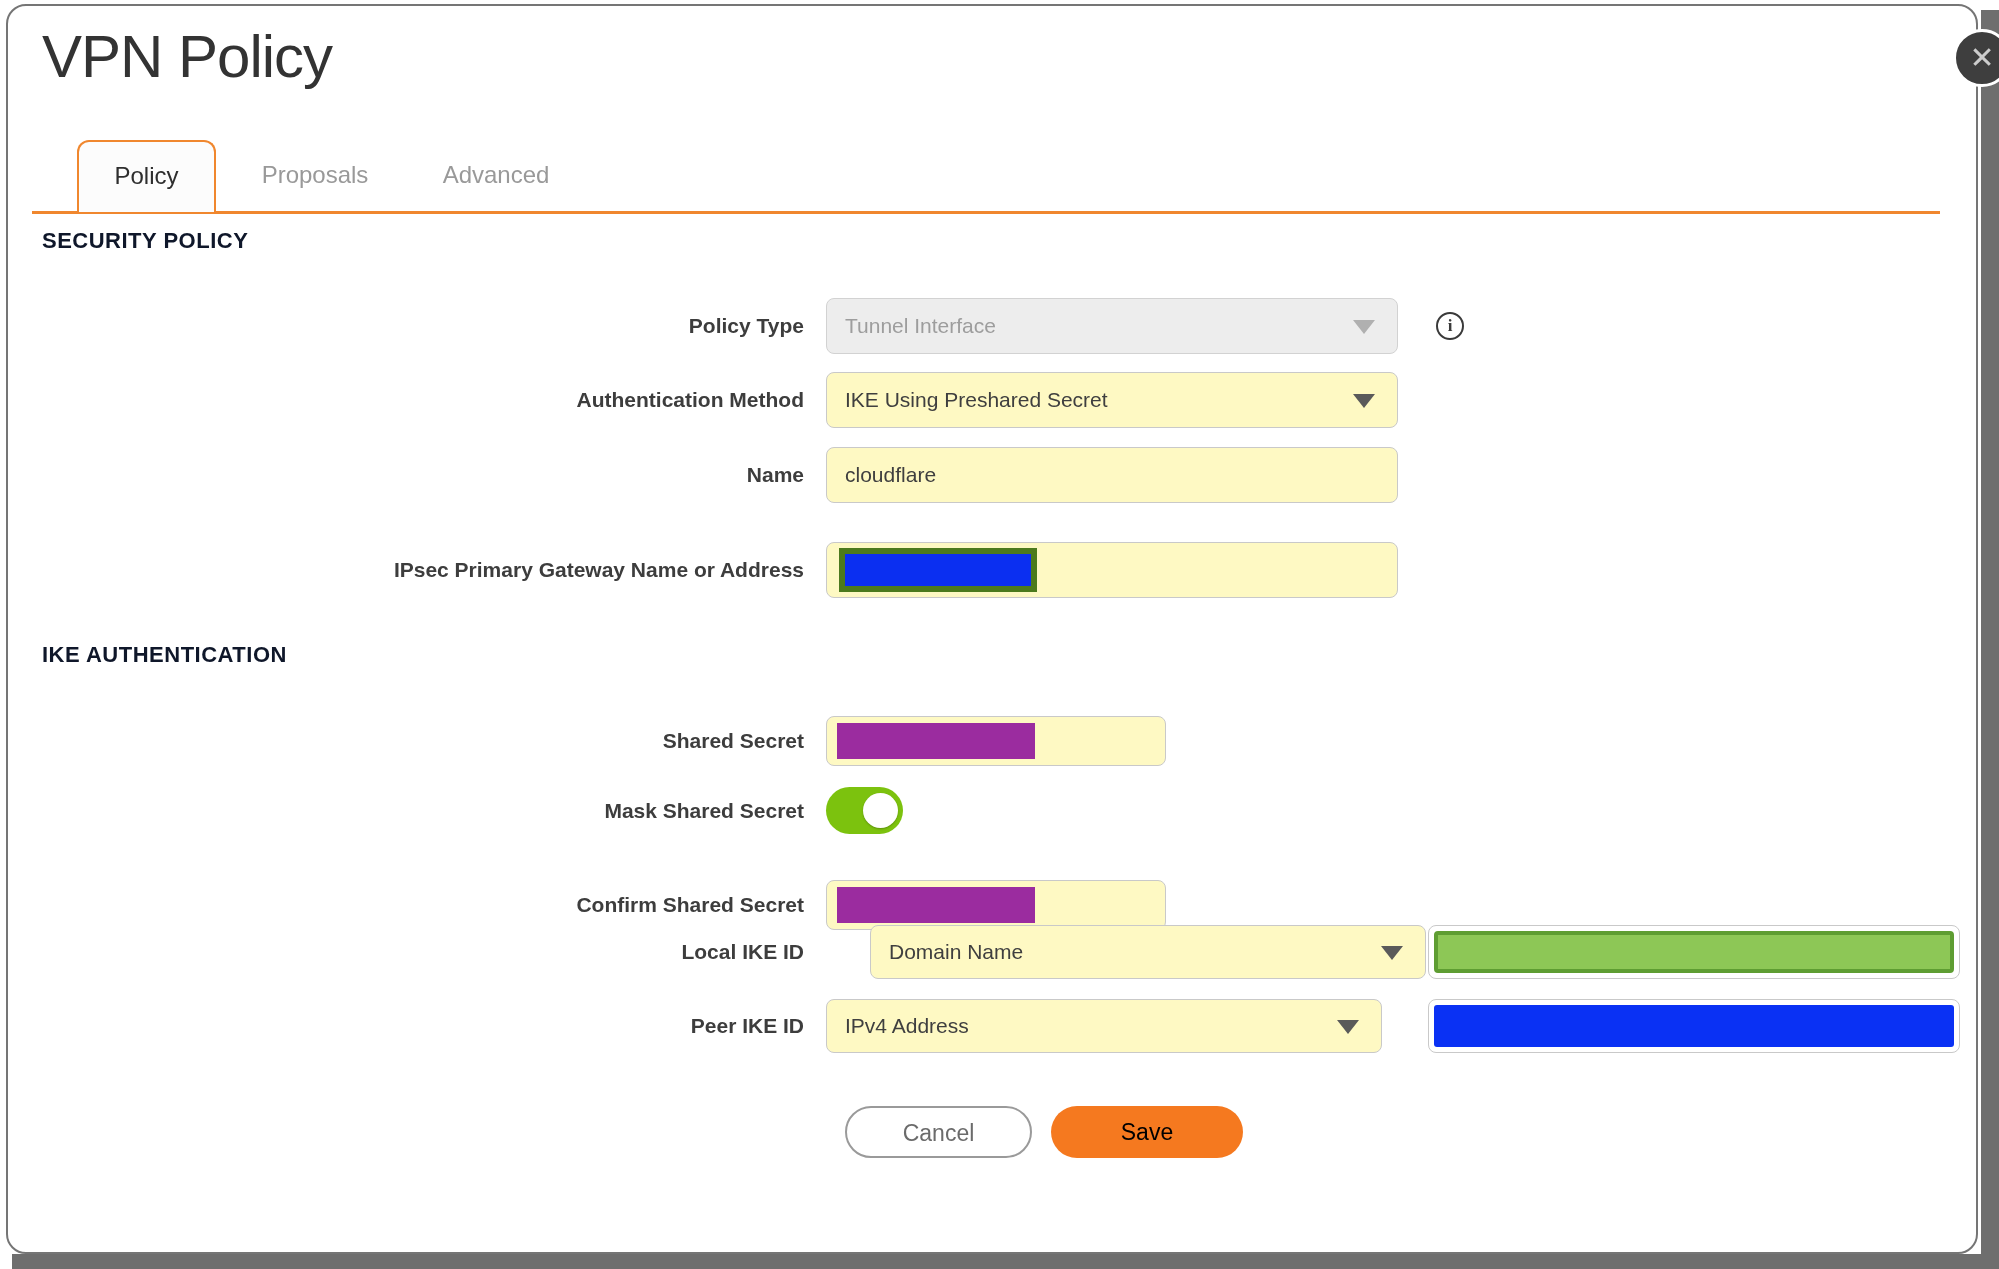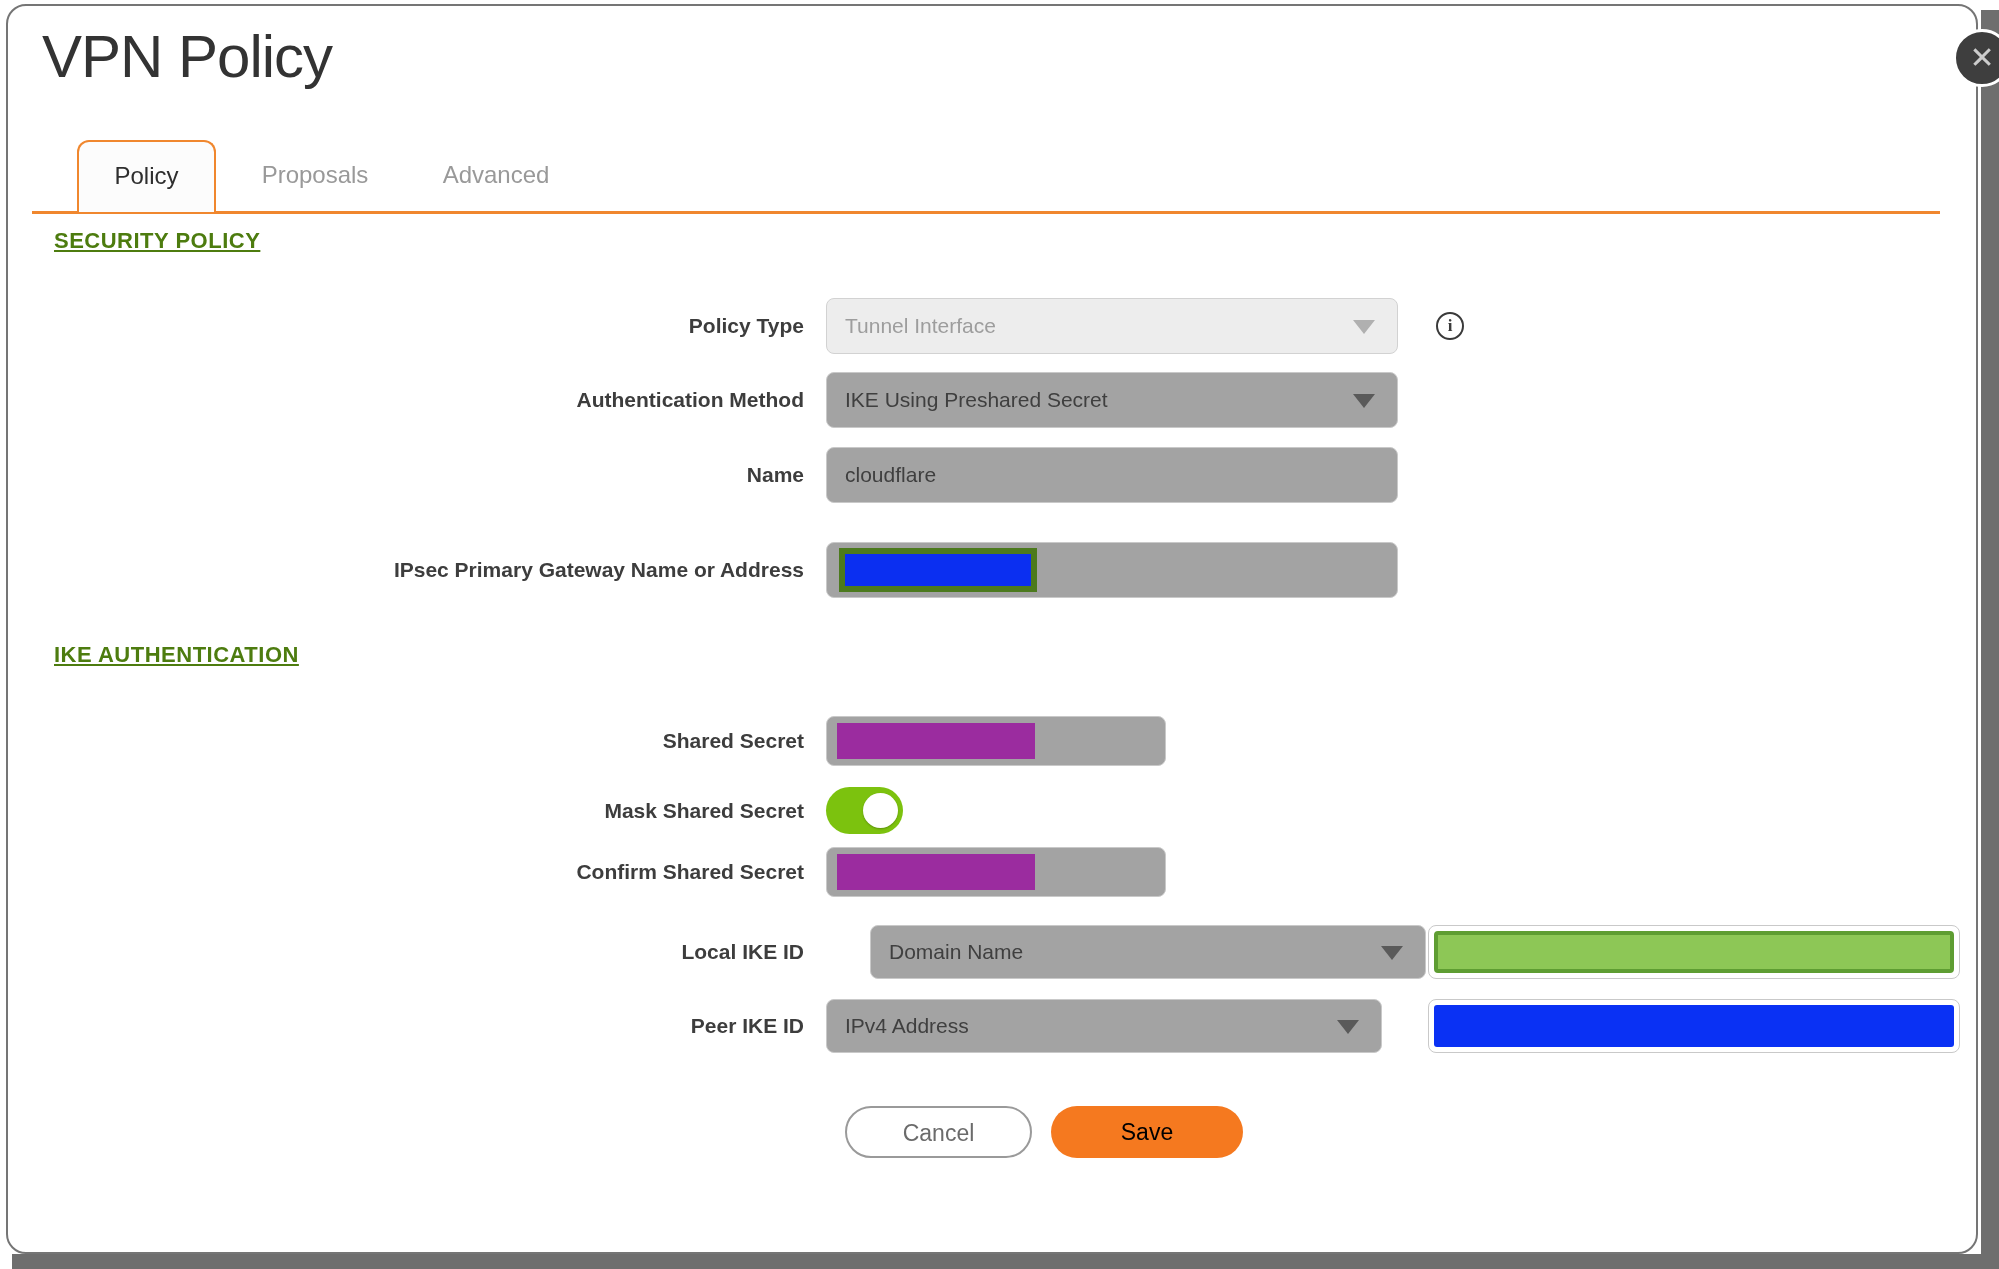--- a/index.html
+++ b/index.html
@@ -33,30 +33,30 @@
   .tab-active {
     left:69px; width:139px; height:72px; background:#fcfcfc;
     border:2.5px solid #f0872e; border-bottom:none; border-radius:12px 12px 0 0;
     color:#2e2e2e; z-index:2;
   }
   .tab-active .lbl { line-height:68px; }
   .tab-plain { color:#999999; }
   .tab-proposals { left:228px; width:158px; }
   .tab-advanced { left:408px; width:160px; }
 
-  .section-hdr { position:absolute; left:46px; font-size:22px; font-weight:700; color:#4d7c0f; letter-spacing:0.5px;text-decoration:underline; }
+  .section-hdr { position:absolute; left:34px; font-size:22px; font-weight:700; color:#0f172a; letter-spacing:0.5px; }
   .hdr-security { top:222px; }
   .hdr-ike { top:636px; }
 
   
   .frow { position:absolute; left:34px; display:flex; align-items:center; }
   .flabel { width:762px; text-align:right; font-size:21px; font-weight:700; color:#3d3d3d; margin-right:22px; }
 
   .ibox {
-    position:relative; background:#a3a3a3; border:1.5px solid #c9c9c9; border-radius:8px;
+    position:relative; background:#fef9c3; border:1.5px solid #c9c9c9; border-radius:8px;
     display:flex; align-items:center; font-size:21px; color:#3f3f3f; padding-left:18px;
   }
   .w-main { width:572px; height:56px; }
   .w-secret { width:340px; height:50px; }
   .w-dd { width:556px; height:54px; }
   .disabled { background:#ededed; border-color:#d2d2d2; color:#9d9d9d; }
 
   .dd-arrow {
     position:absolute; right:22px; top:50%; margin-top:-6px;
     width:0; height:0; border-left:11px solid transparent; border-right:11px solid transparent;
@@ -160,21 +160,21 @@
       </div>
     </div>
 
     <div class="frow" style="top:781px;align-items:center;">
       <div class="flabel">Mask Shared Secret</div>
       <div class="toggle">
         <div class="knob"></div>
       </div>
     </div>
 
-    <div class="frow" style="top:841px;">
+    <div class="frow" style="top:874px;">
       <div class="flabel">Confirm Shared Secret</div>
       <div class="ibox w-secret">
         <div class="redact-purple"></div>
       </div>
     </div>
 
     <div class="frow" style="top:919px;gap:44px;">
       <div class="flabel">Local IKE ID</div>
       <div class="ibox w-dd">
         <span>Domain Name</span>

